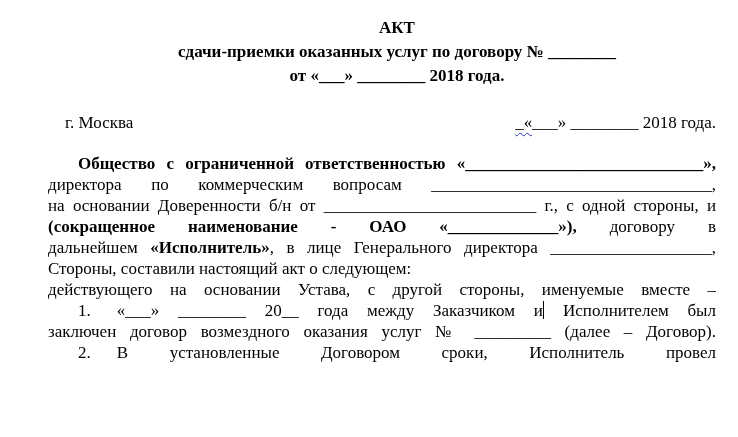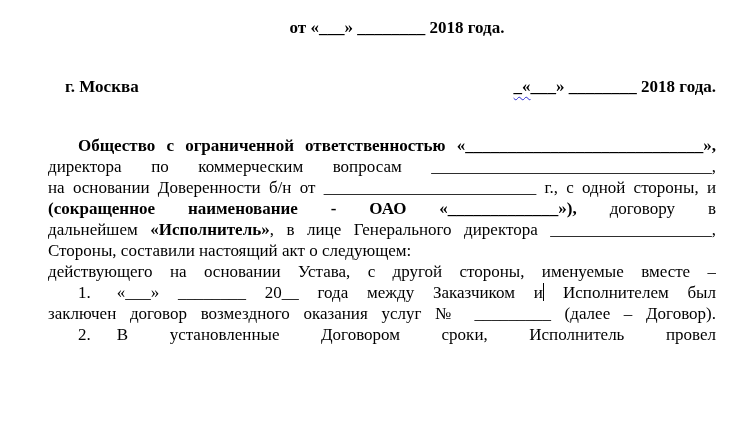--- a/index.html
+++ b/index.html
@@ -16,38 +16,37 @@
     padding: 16px 22px 0 48px;
     overflow: hidden;
   }
   .title-block {
     text-align: center;
     font-weight: bold;
     padding-left: 30px;
   }
   .title-line { line-height: 24px; height: 24px; white-space: nowrap; }
   .dateline {
-    margin-top: 36px;
+    margin-top: 24px;
     display: flex;
     justify-content: space-between;
     align-items: baseline;
     line-height: 21px; height: 21px;
     padding-left: 17px;
     white-space: nowrap;
-    font-weight: bold;
   }
   .squiggle {
     text-decoration: underline;
     text-decoration-style: wavy;
     text-decoration-color: #2b2bd0;
     text-decoration-thickness: 1px;
     text-underline-offset: 4px;
     text-decoration-skip-ink: none;
   }
-  .body-block { margin-top: 38px; }
+  .body-block { margin-top: 20px; }
   .line {
     line-height: 21px; height: 21px;
     overflow: hidden;
     white-space: nowrap;
   }
   .jl {
     text-align: justify;
     text-align-last: justify;
     white-space: normal;
   }
@@ -60,20 +59,22 @@
     background: #000000;
     vertical-align: -3px;
   }
 </style>
 </head>
 <body>
 
 <div class="page">
 
   <div class="title-block">
+    <div class="title-line">АКТ</div>
+    <div class="title-line">сдачи-приемки оказанных услуг по договору № ________</div>
     <div class="title-line">от «___» ________ 2018 года.</div>
   </div>
 
   <div class="dateline">
       <span>г. Москва</span>
       <span><span class="squiggle">_«</span><span>___» ________ 2018 года.</span></span>
     </div>
 
   <div class="body-block">
     <div class="line jl indent"><b>Общество с ограниченной ответственностью «____________________________»,</b></div>

